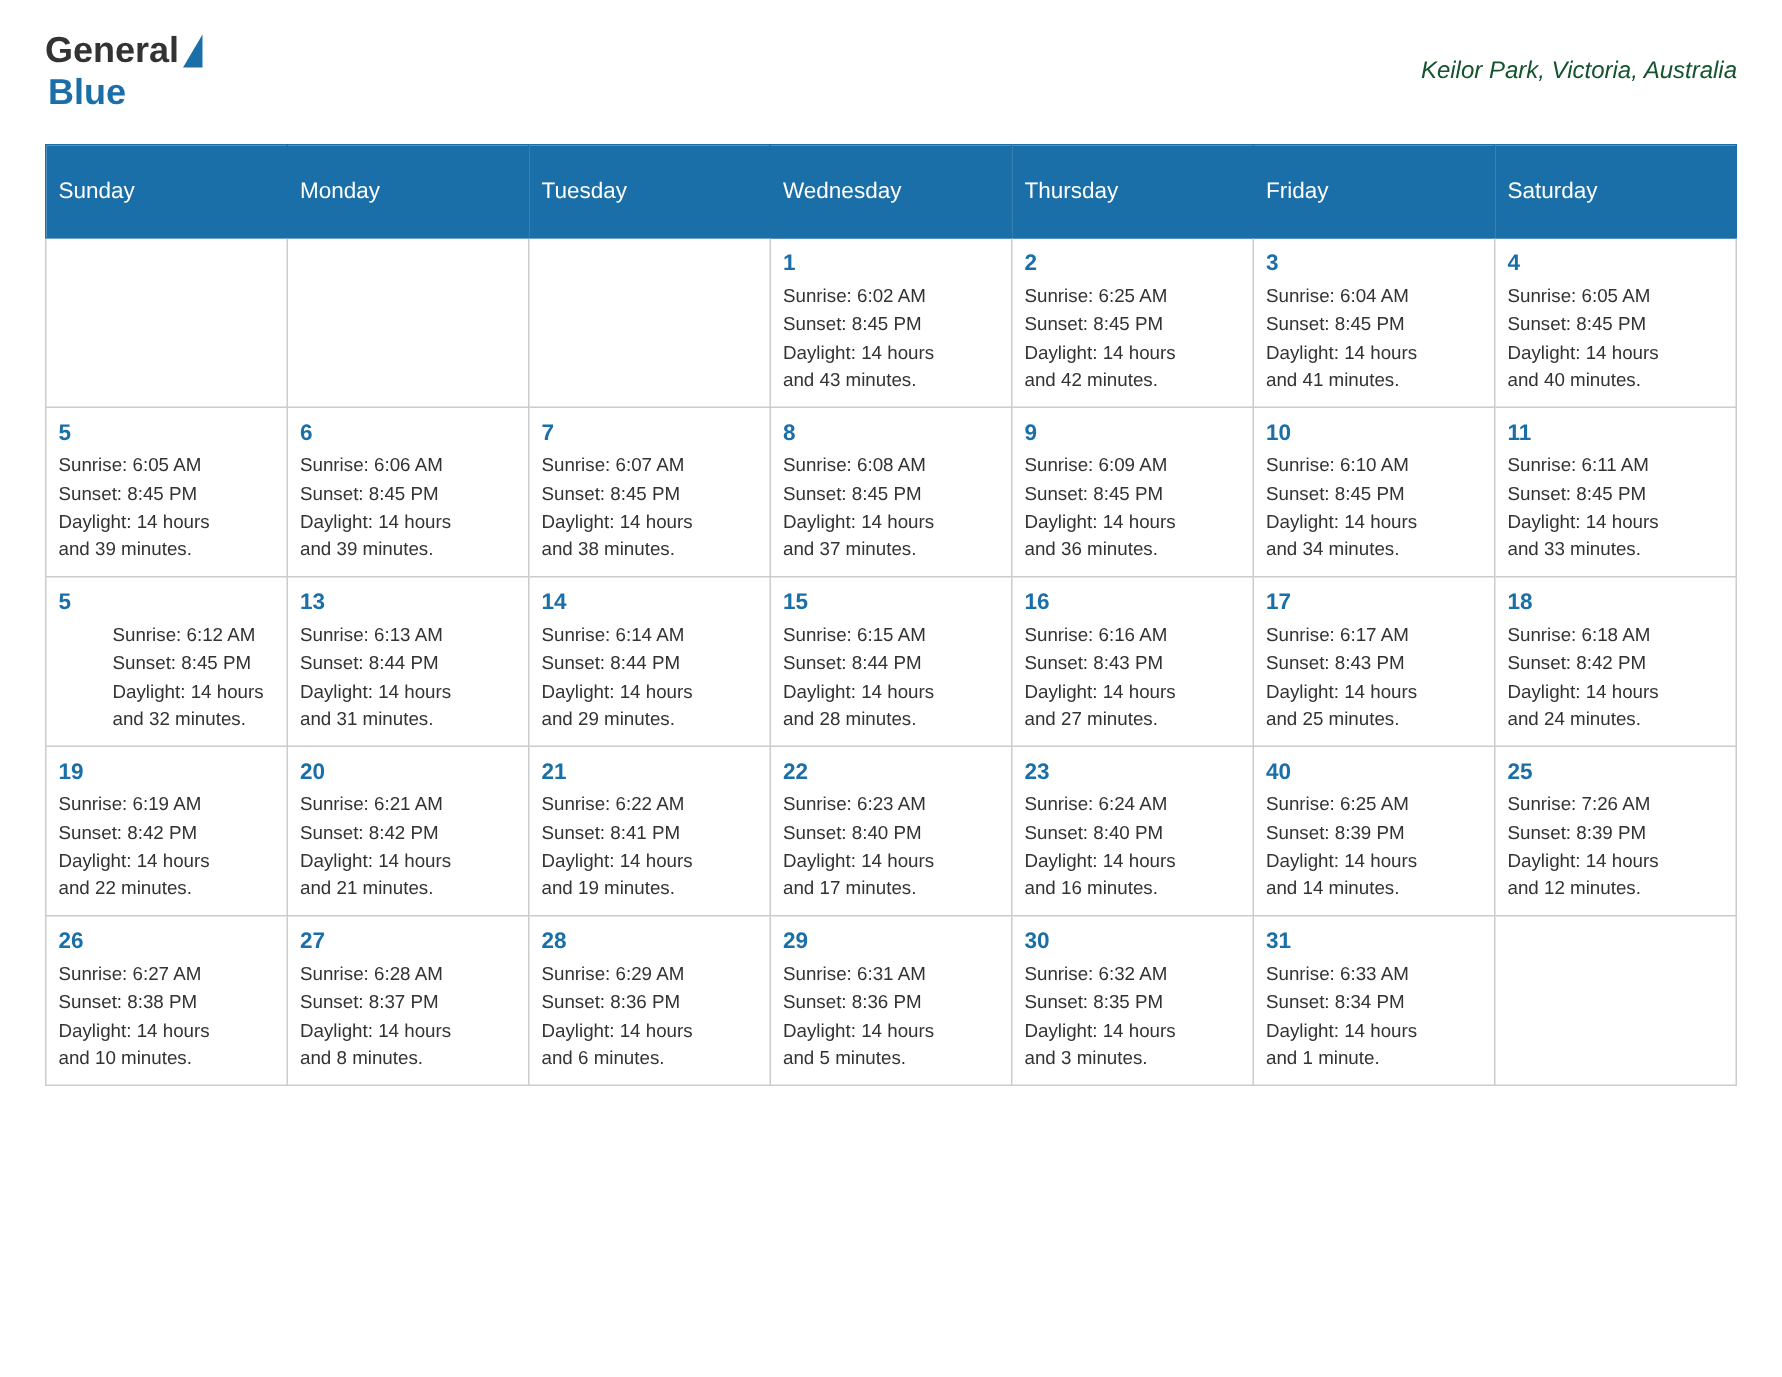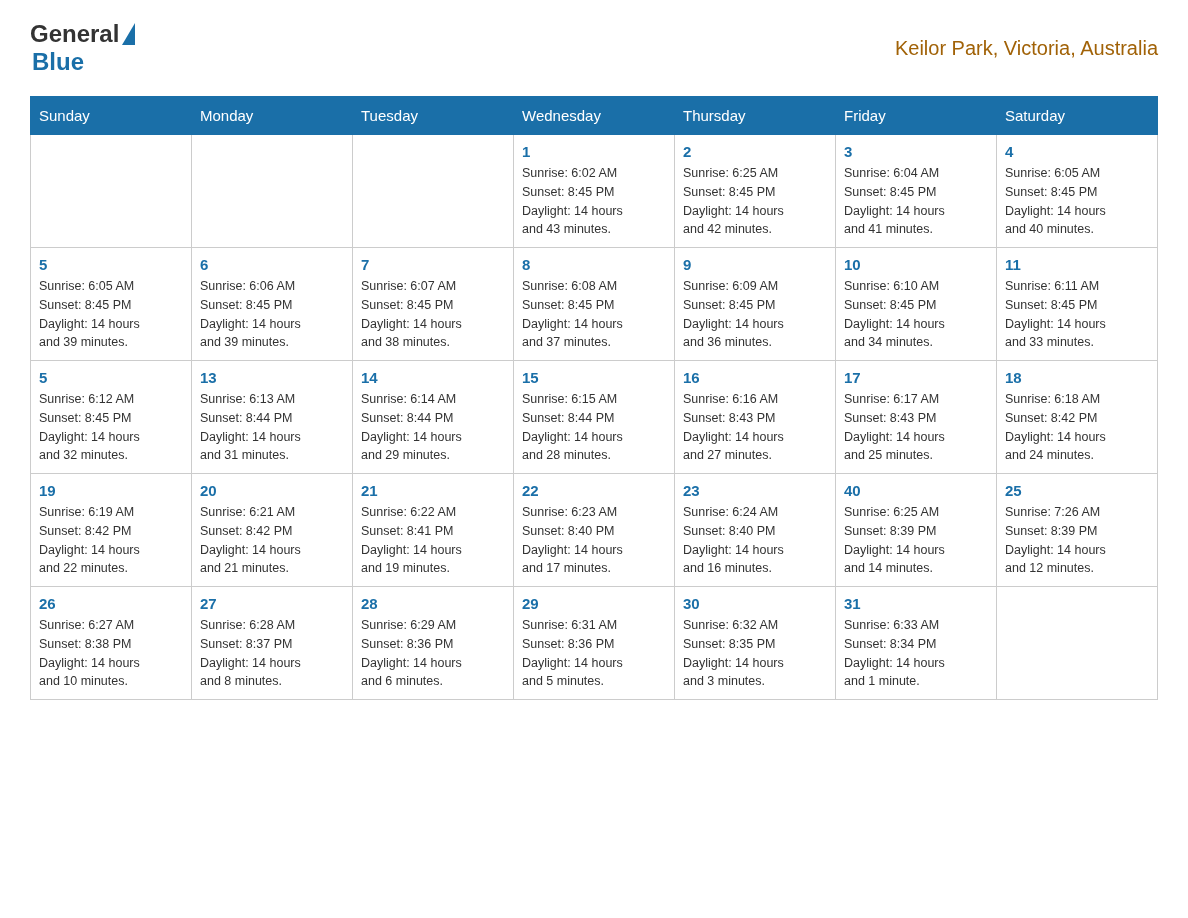--- a/index.html
+++ b/index.html
@@ -19,32 +19,33 @@
     .title-section {
       text-align: right;
     }
     .title-section h1 {
       font-size: 48px;
       font-weight: bold;
       color: #222;
       line-height: 1.1;
     }
     .title-section h2 {
-      font-size: 20px;
+      font-size: 16px;
       font-weight: normal;
-      color: #a16207;
+      color: #14532d;
+      font-style: italic;
     }
     .calendar {
       width: 100%;
       border-collapse: collapse;
     }
     .calendar thead th {
       background-color: #1a6fa8;
       color: #ffffff;
-      padding: 10px 8px;
+      padding: 22px 8px;
       text-align: left;
       font-size: 15px;
       font-weight: normal;
       border: 1px solid #1a6fa8;
     }
     .calendar tbody td {
       vertical-align: top;
       padding: 8px;
       border: 1px solid #ccc;
       width: 14.28%;
@@ -211,21 +212,21 @@
           <span class="day-number">11</span>
           <div class="day-info" style="white-space: pre-line;">Sunrise: 6:11 AM
 Sunset: 8:45 PM
 Daylight: 14 hours
 and 33 minutes.</div>
         </td>
       </tr>
       <tr class="row-divider">
         <td>
           <span class="day-number">5</span>
-          <div class="day-info" style="white-space: pre-line;">Sunrise: 6:12 AM
+          <div class="day-info" style="white-space: pre-line; margin-left: 36px;">Sunrise: 6:12 AM
 Sunset: 8:45 PM
 Daylight: 14 hours
 and 32 minutes.</div>
         </td>
         <td>
           <span class="day-number">13</span>
           <div class="day-info" style="white-space: pre-line;">Sunrise: 6:13 AM
 Sunset: 8:44 PM
 Daylight: 14 hours
 and 31 minutes.</div>

